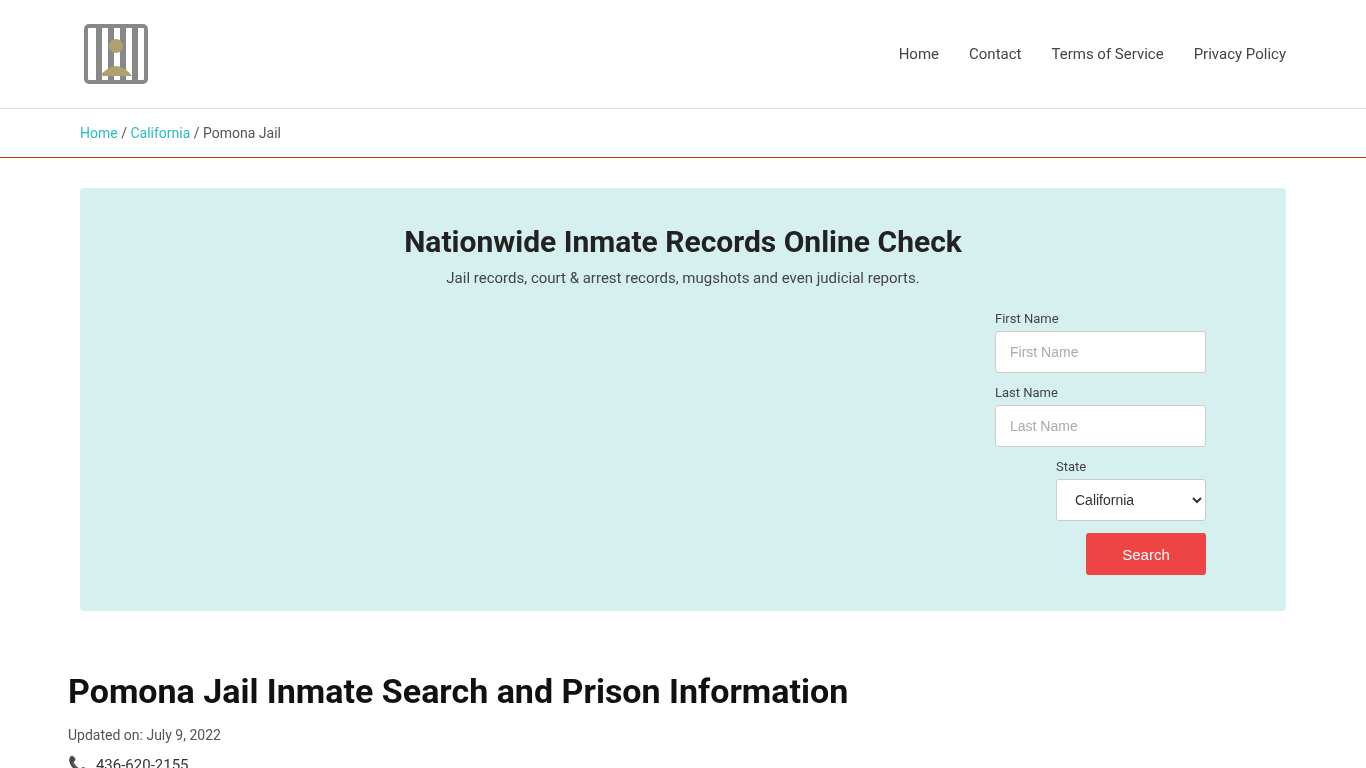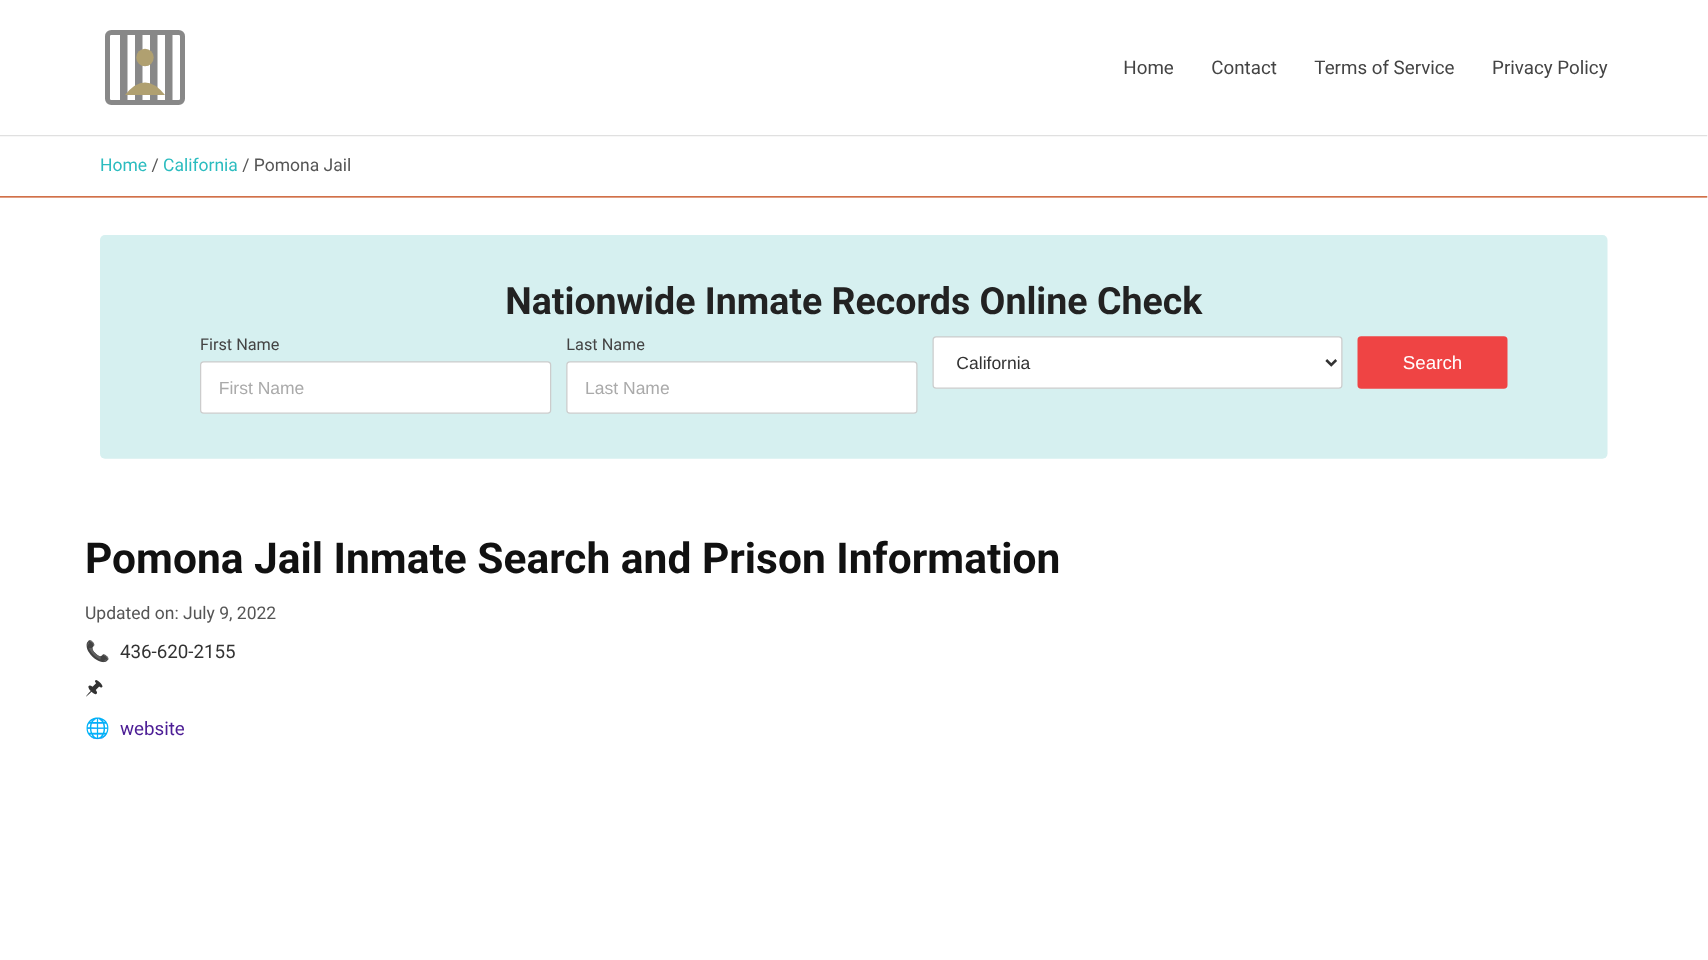--- a/index.html
+++ b/index.html
@@ -61,21 +61,22 @@
     }
     .search-banner p {
       text-align: center;
       font-size: 15px;
       color: #444;
       margin-bottom: 24px;
     }
     .search-form {
       display: flex;
       gap: 12px;
-      align-items: flex-start;
+      align-items: flex-end;
+      flex-direction: column;
     }
     .form-group {
       display: flex;
       flex-direction: column;
       gap: 5px;
     }
     .form-group label {
       font-size: 13px;
       color: #444;
     }
@@ -171,30 +172,32 @@
 <div class="breadcrumb">
   <a href="#">Home</a>
   <span> / </span>
   <a href="#">California</a>
   <span> / </span>
   <span>Pomona Jail</span>
 </div>
 
 <div class="search-banner">
   <h2>Nationwide Inmate Records Online Check</h2>
+  <p>Jail records, court &amp; arrest records, mugshots and even judicial reports.</p>
   <div class="search-form">
     <div class="form-group first-name-group">
       <label>First Name</label>
       <input type="text" placeholder="First Name" style="">
     </div>
     <div class="form-group last-name-group">
       <label>Last Name</label>
       <input type="text" placeholder="Last Name" style="">
     </div>
     <div class="form-group state-group">
+      <label>State</label>
       <select>
         <option>Alabama</option>
         <option>Alaska</option>
         <option>Arizona</option>
         <option>Arkansas</option>
         <option selected="">California</option>
         <option>Colorado</option>
         <option>Connecticut</option>
         <option>Delaware</option>
         <option>Florida</option>

